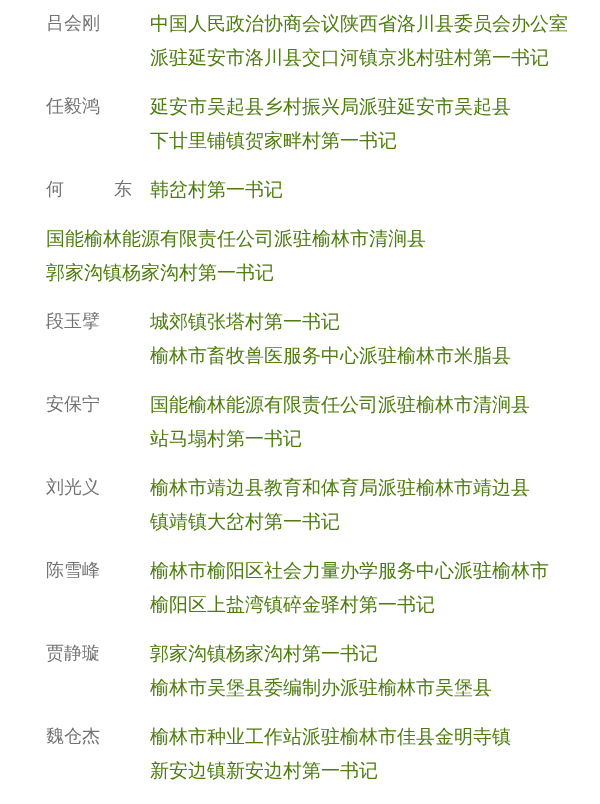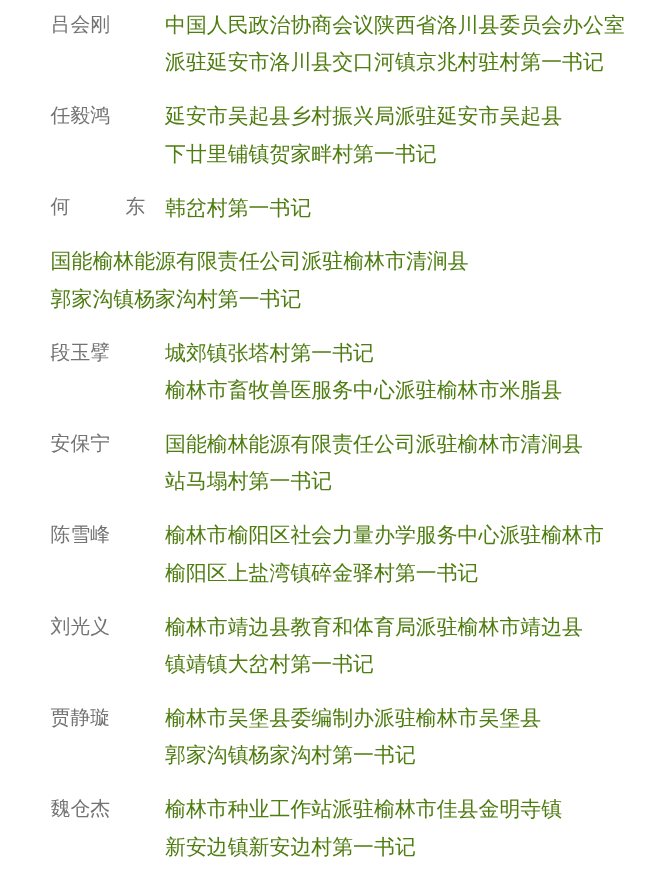--- a/index.html
+++ b/index.html
@@ -100,40 +100,40 @@
 
   <div class="entry">
     <div class="name">安保宁</div>
     <div class="desc">
       <span class="line">国能榆林能源有限责任公司派驻榆林市清涧县</span>
       <span class="line">站马塌村第一书记</span>
     </div>
   </div>
 
   <div class="entry">
+    <div class="name">刘光义</div>
+    <div class="desc">
+      <span class="line">榆林市靖边县教育和体育局派驻榆林市靖边县</span>
+      <span class="line">镇靖镇大岔村第一书记</span>
+    </div>
+  </div>
+
+  <div class="entry">
     <div class="name">陈雪峰</div>
     <div class="desc">
       <span class="line">榆林市榆阳区社会力量办学服务中心派驻榆林市</span>
       <span class="line">榆阳区上盐湾镇碎金驿村第一书记</span>
     </div>
   </div>
 
   <div class="entry">
-    <div class="name">刘光义</div>
-    <div class="desc">
-      <span class="line">榆林市靖边县教育和体育局派驻榆林市靖边县</span>
-      <span class="line">镇靖镇大岔村第一书记</span>
-    </div>
-  </div>
-
-  <div class="entry">
     <div class="name">贾静璇</div>
     <div class="desc">
+      <span class="line">郭家沟镇杨家沟村第一书记</span>
       <span class="line">榆林市吴堡县委编制办派驻榆林市吴堡县</span>
-      <span class="line">郭家沟镇杨家沟村第一书记</span>
     </div>
   </div>
 
   <div class="entry">
     <div class="name">魏仓杰</div>
     <div class="desc">
       <span class="line">榆林市种业工作站派驻榆林市佳县金明寺镇</span>
       <span class="line">新安边镇新安边村第一书记</span>
     </div>
   </div>

